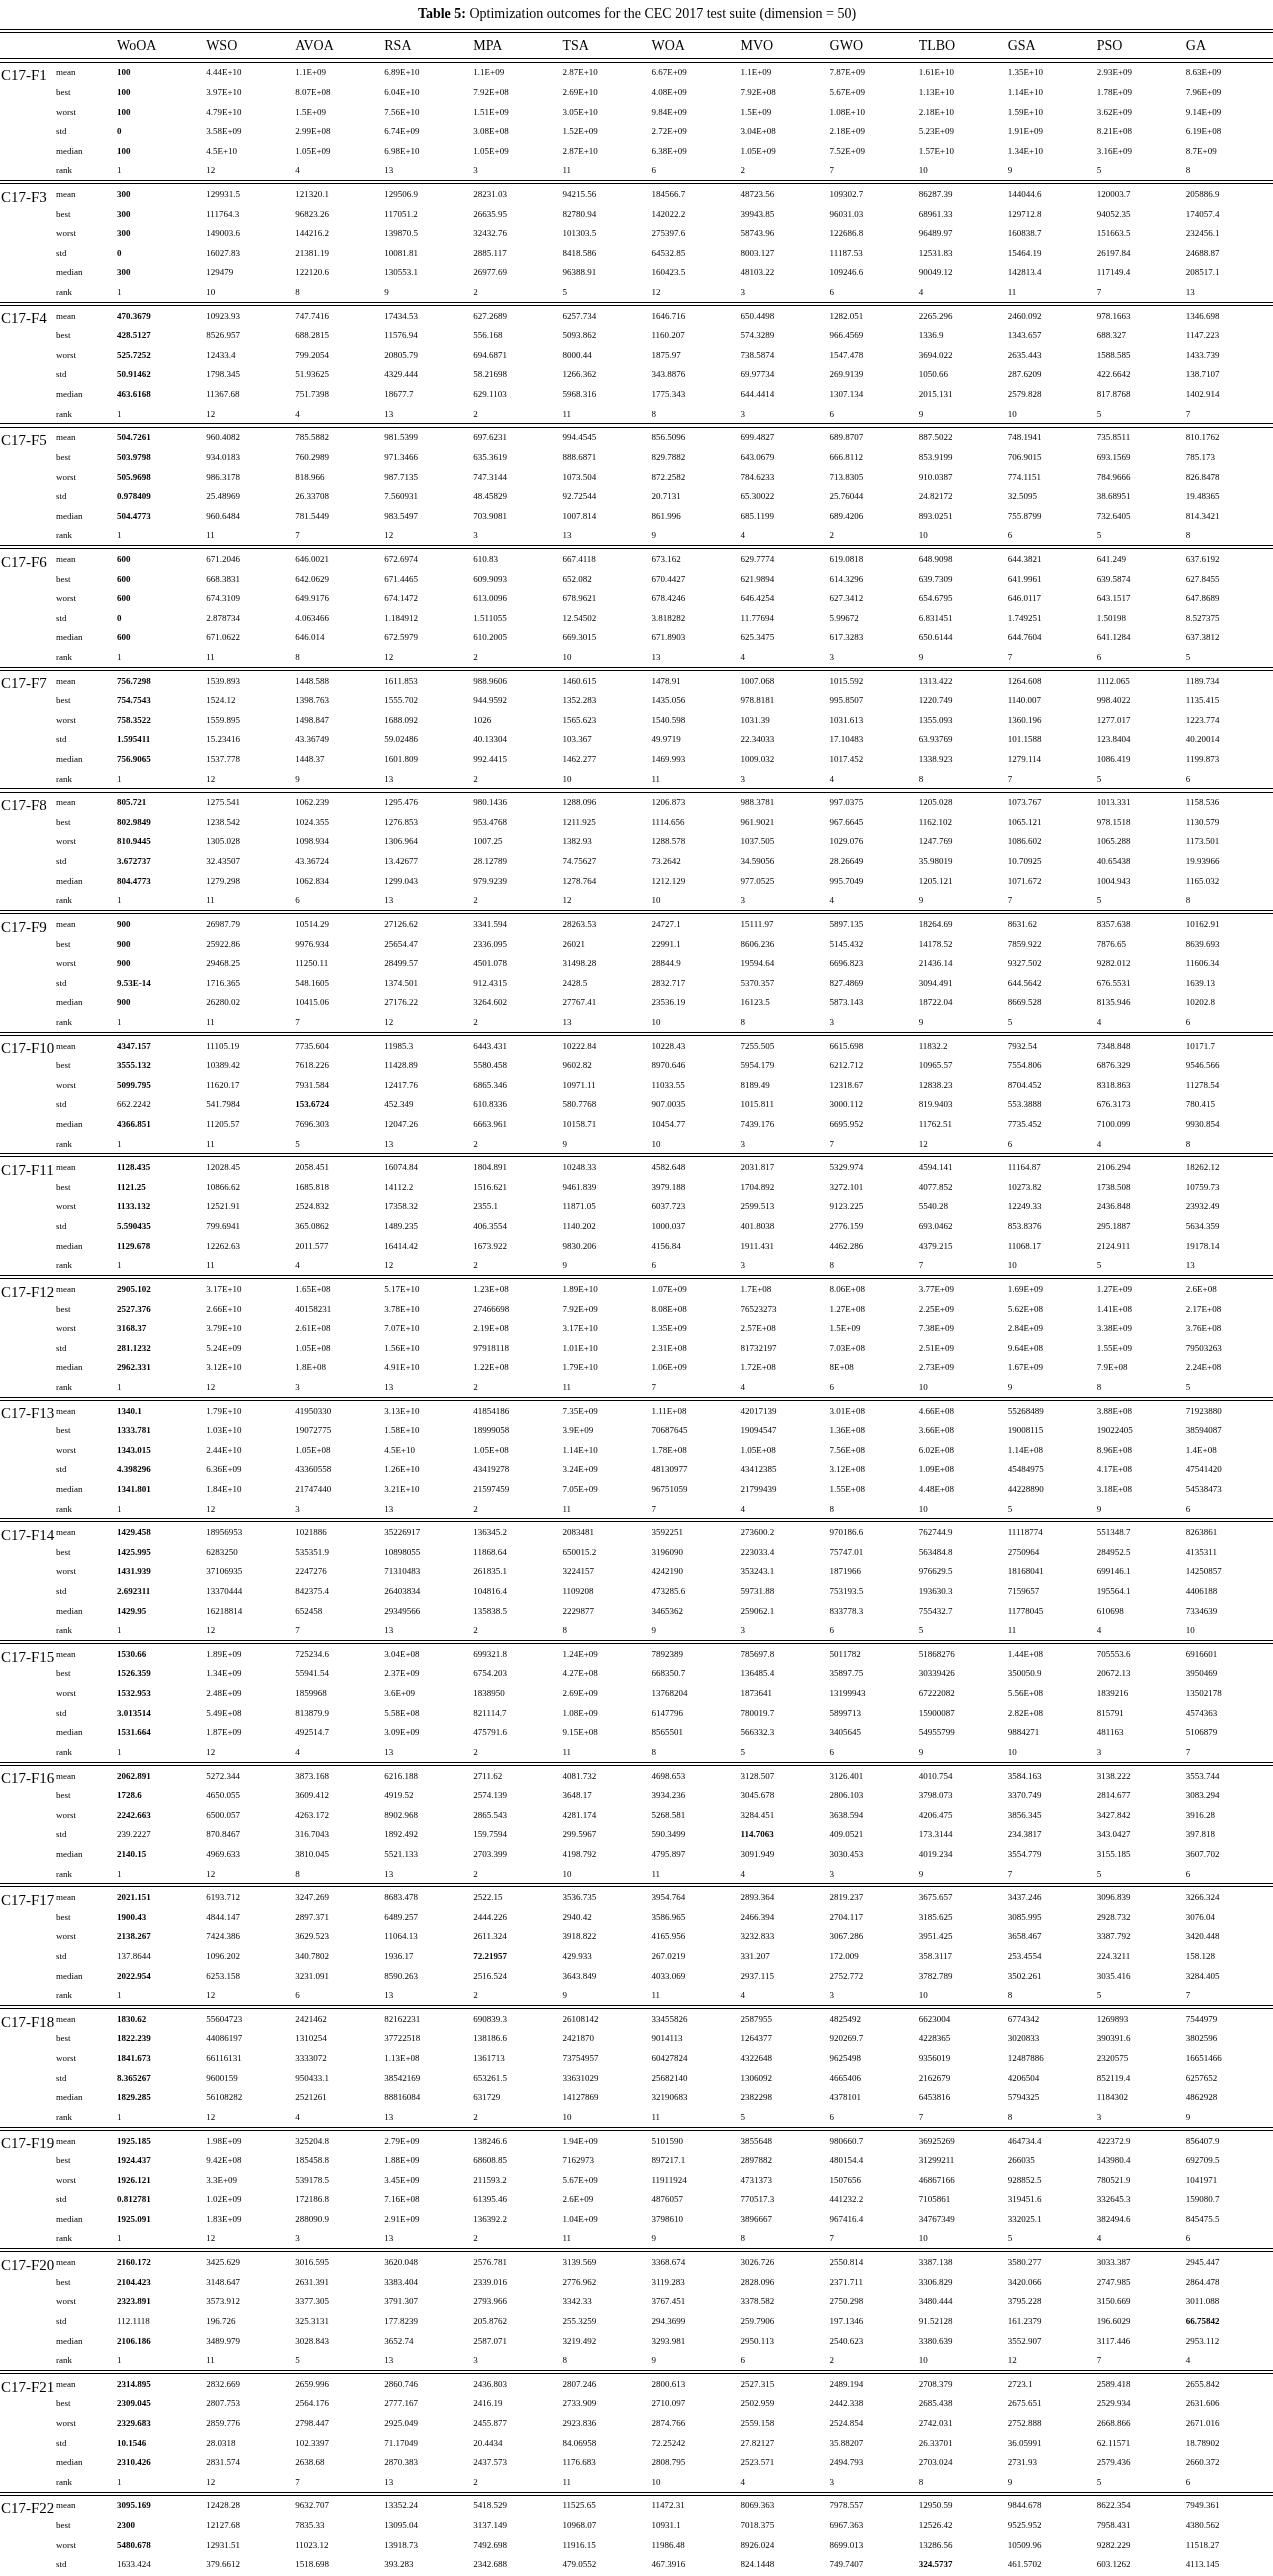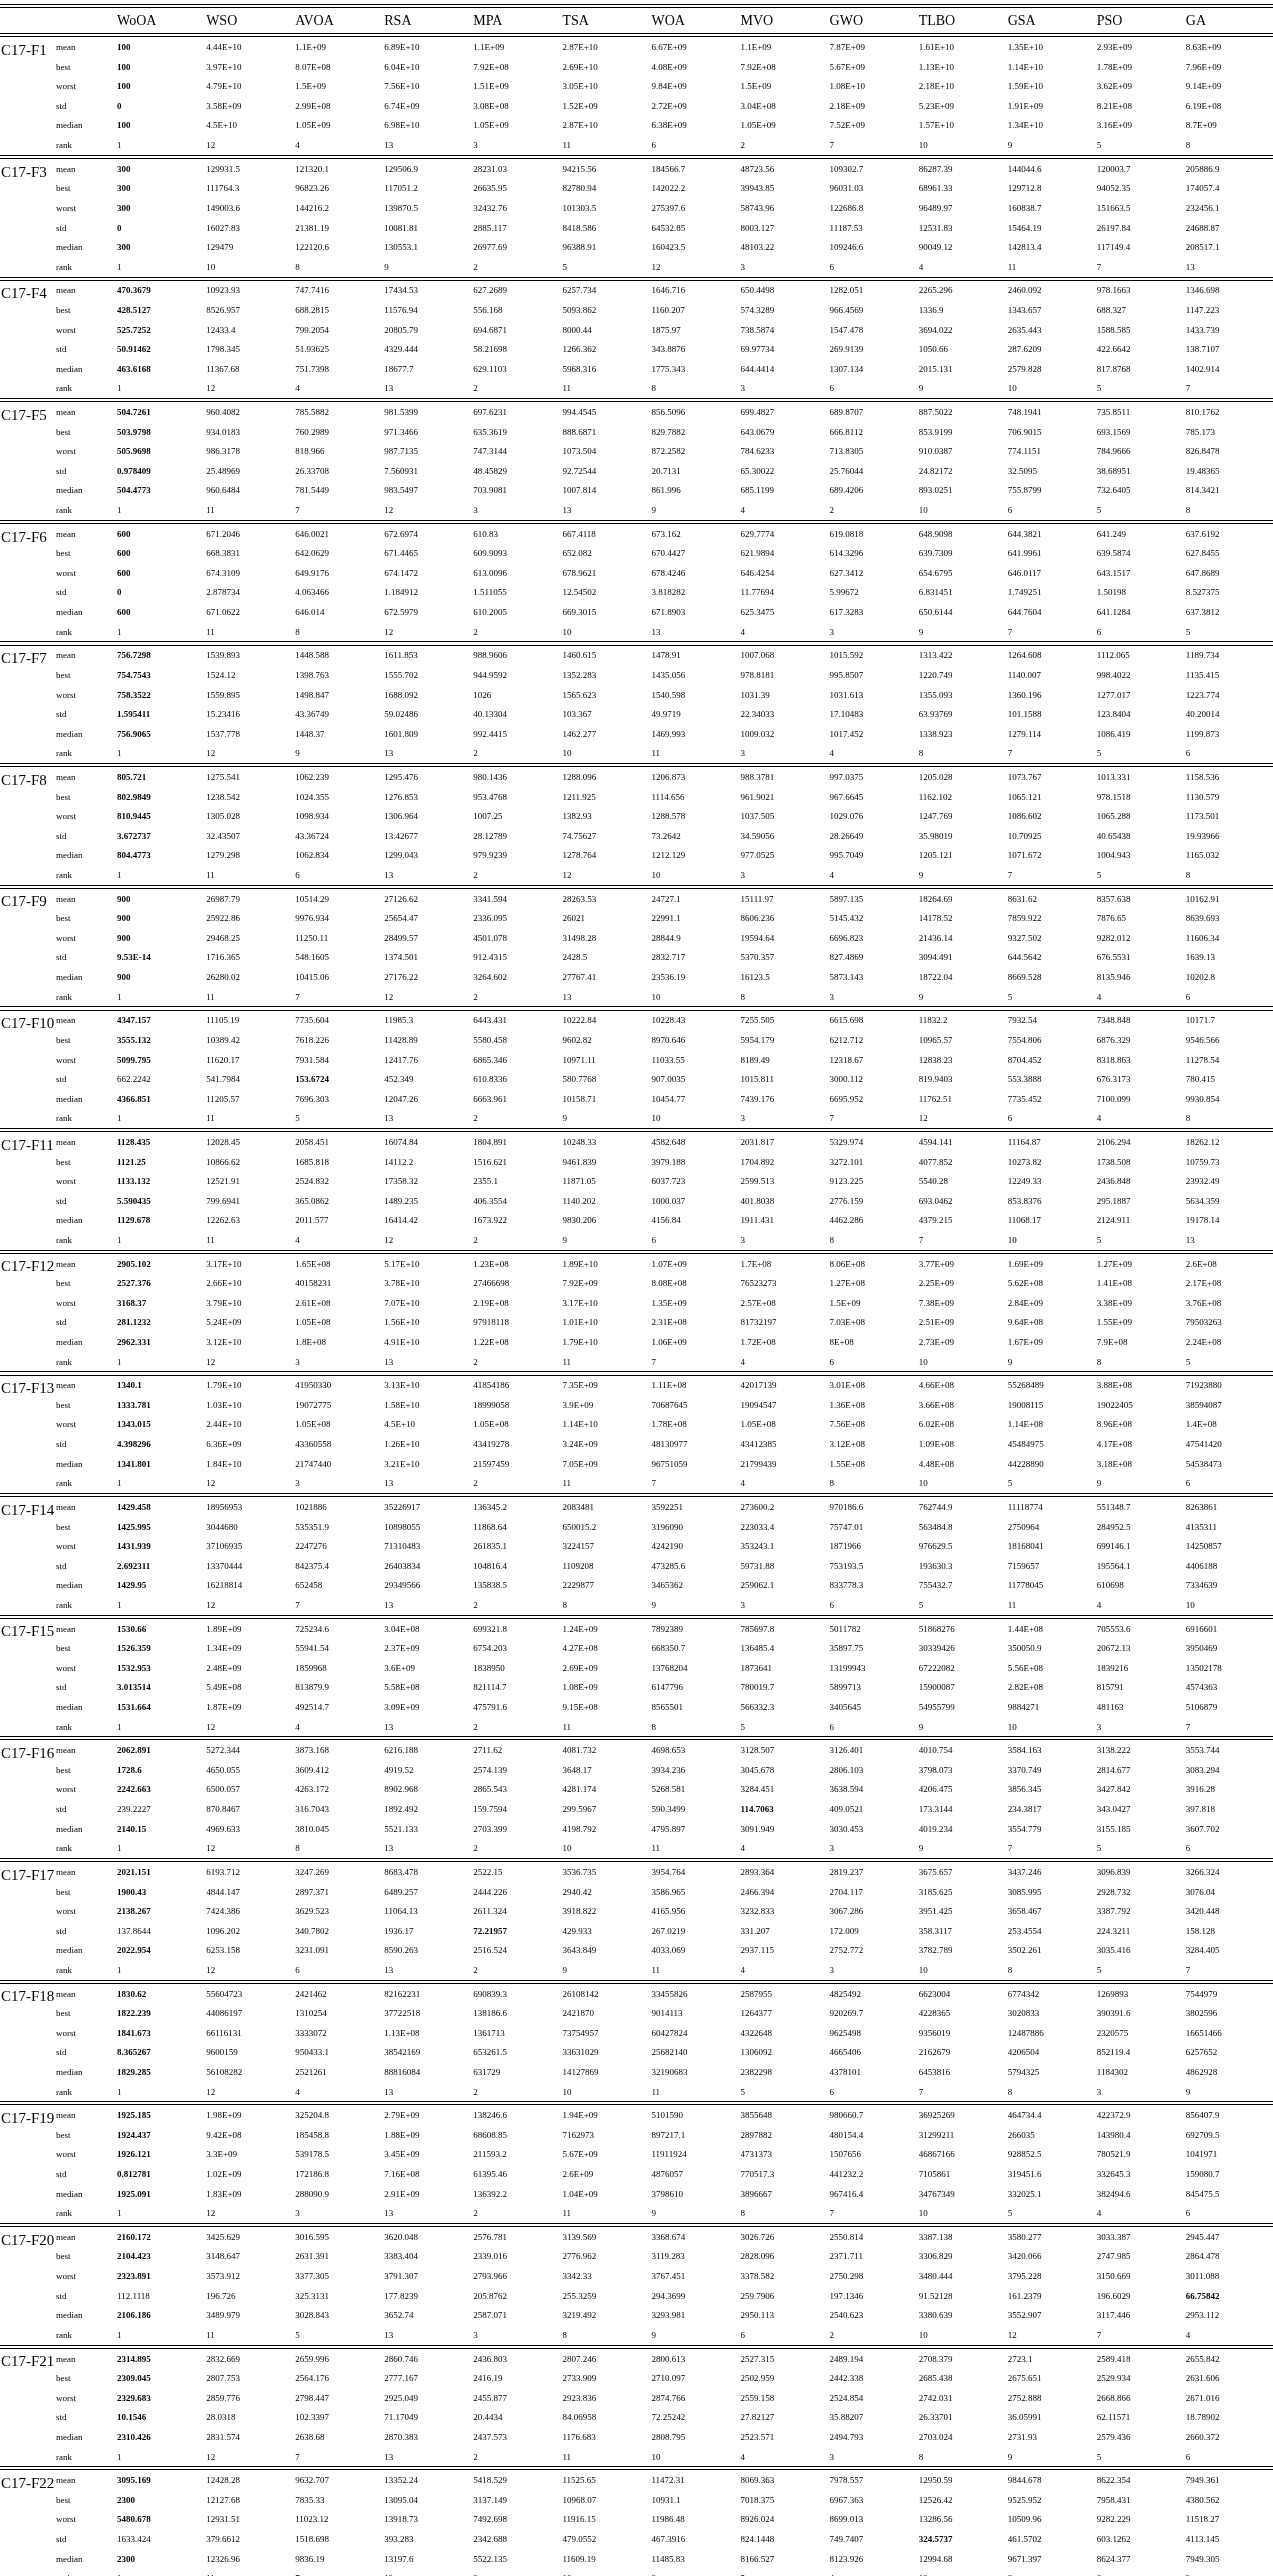--- a/index.html
+++ b/index.html
@@ -14,20 +14,23 @@
   td.fid{vertical-align:top;padding-top:4.6px;font-size:15px;}
   .best{font-weight:bold;}
   tr.rule td{padding:0;height:auto;}
   .dline{height:2.1px;border-top:1px solid #000;border-bottom:1px solid #000;}
   .dline.thin{height:2.1px;border-top:0.8px solid #000;border-bottom:0.8px solid #000;}
 </style>
 </head>
 <body>
 
 <div class="page">
+  <div class="title">
+    <span class="tlabel">Table 5:</span><span> Optimization outcomes for the CEC 2017 test suite (dimension = 50)</span>
+  </div>
   <table>
     <colgroup>
       <col style="width:55px">
         <col style="width:61px">
       <col span="13" style="width:89px">
     </colgroup>
     <thead>
         <tr class="rule">
           <td colspan="15">
             <div class="dline"></div>
@@ -1294,21 +1297,21 @@
           <td class="data">273600.2</td>
           <td class="data">970186.6</td>
           <td class="data">762744.9</td>
           <td class="data">11118774</td>
           <td class="data">551348.7</td>
           <td class="data">8263861</td>
         </tr>
         <tr>
           <td class="stat">best</td>
           <td class="data best">1425.995</td>
-          <td class="data">3044680</td>
+          <td class="data">6283250</td>
           <td class="data">535351.9</td>
           <td class="data">10898055</td>
           <td class="data">11868.64</td>
           <td class="data">650015.2</td>
           <td class="data">3196090</td>
           <td class="data">223033.4</td>
           <td class="data">75747.01</td>
           <td class="data">563484.8</td>
           <td class="data">2750964</td>
           <td class="data">284952.5</td>

